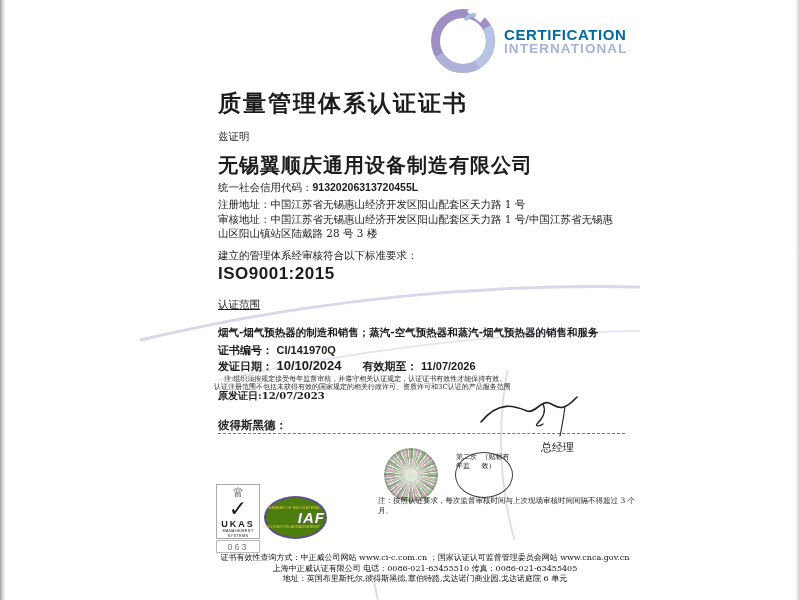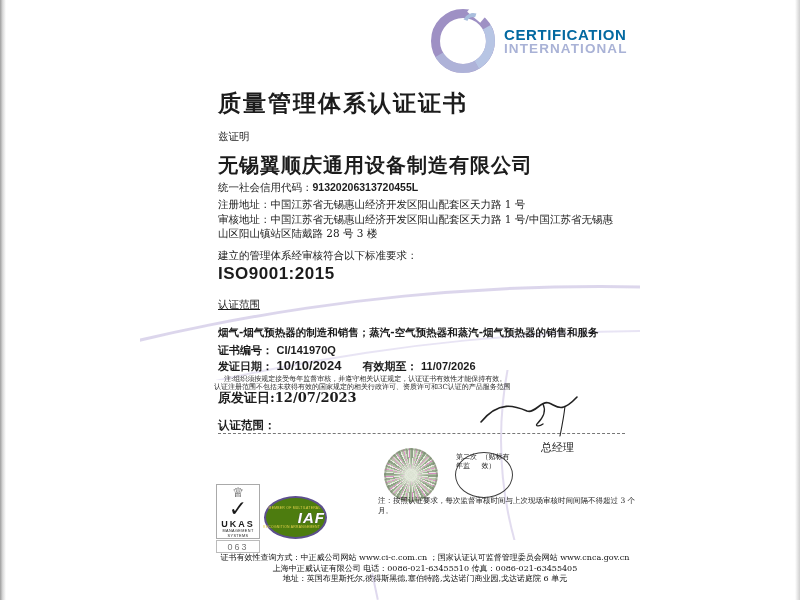--- a/index.html
+++ b/index.html
@@ -140,29 +140,29 @@
 </div>
 <div class="abs" style="left:218px;top:358px;font-size:11px;">
   <span style="font-weight:bold;">发证日期：</span>
   <span class="val" style="font-size:13px;">10/10/2024</span>
   <span style="display:inline-block;width:14px;"></span>
   <span style="font-weight:bold;">有效期至：</span>
   <span class="val" style="font-size:11px;">11/07/2026</span>
 </div>
 <div class="abs tiny" style="left:218px;top:374px;margin-left:6px;">注:组织须按规定接受每年监督审核，并遵守相关认证规定，认证证书有效性才能保持有效。</div>
 <div class="abs tiny" style="left:214px;top:382px;">认证注册范围不包括未获得有效的国家规定的相关行政许可、资质许可和3C认证的产品服务范围</div>
-<div class="abs" style="left:218px;top:389px;font-size:13px;font-weight:bold;">原发证日:12/07/2023</div>
+<div class="abs" style="left:218px;top:389px;font-size:10px;font-weight:bold;">原发证日:12/07/2023</div>
 
 <svg class="abs" style="left:477px;top:390px;" width="120" height="50" viewBox="0 0 120 50">
   <path d="M4 32 C 22 10, 38 16, 50 21 C 58 24, 64 10, 72 13 C 80 16, 84 24, 100 7" fill="none" stroke="#222" stroke-width="1.6" stroke-linecap="round"></path>
   <path d="M66 14 C 70 22, 64 30, 60 34 C 58 36, 62 37, 66 34" fill="none" stroke="#222" stroke-width="1.3" stroke-linecap="round"></path>
   <path d="M88 16 C 87 26, 85 36, 83 46" fill="none" stroke="#222" stroke-width="1.1" stroke-linecap="round"></path>
 </svg>
 <div class="abs sig-line"></div>
-<div class="abs issuer-label">认证范围：</div>
+<div class="abs issuer-label">彼得斯黑德：</div>
 <div class="abs signer-title">总经理</div>
 
 <div class="abs hologram"></div>
 <div class="abs stamp-circle">
   <span>第二次年监</span>
   <span>（贴标有效）</span>
 </div>
 <div class="abs note-right">注：按照认证要求，每次监督审核时间与上次现场审核时间间隔不得超过 3 个月。</div>
 
 <div class="abs ukas-box sans">

